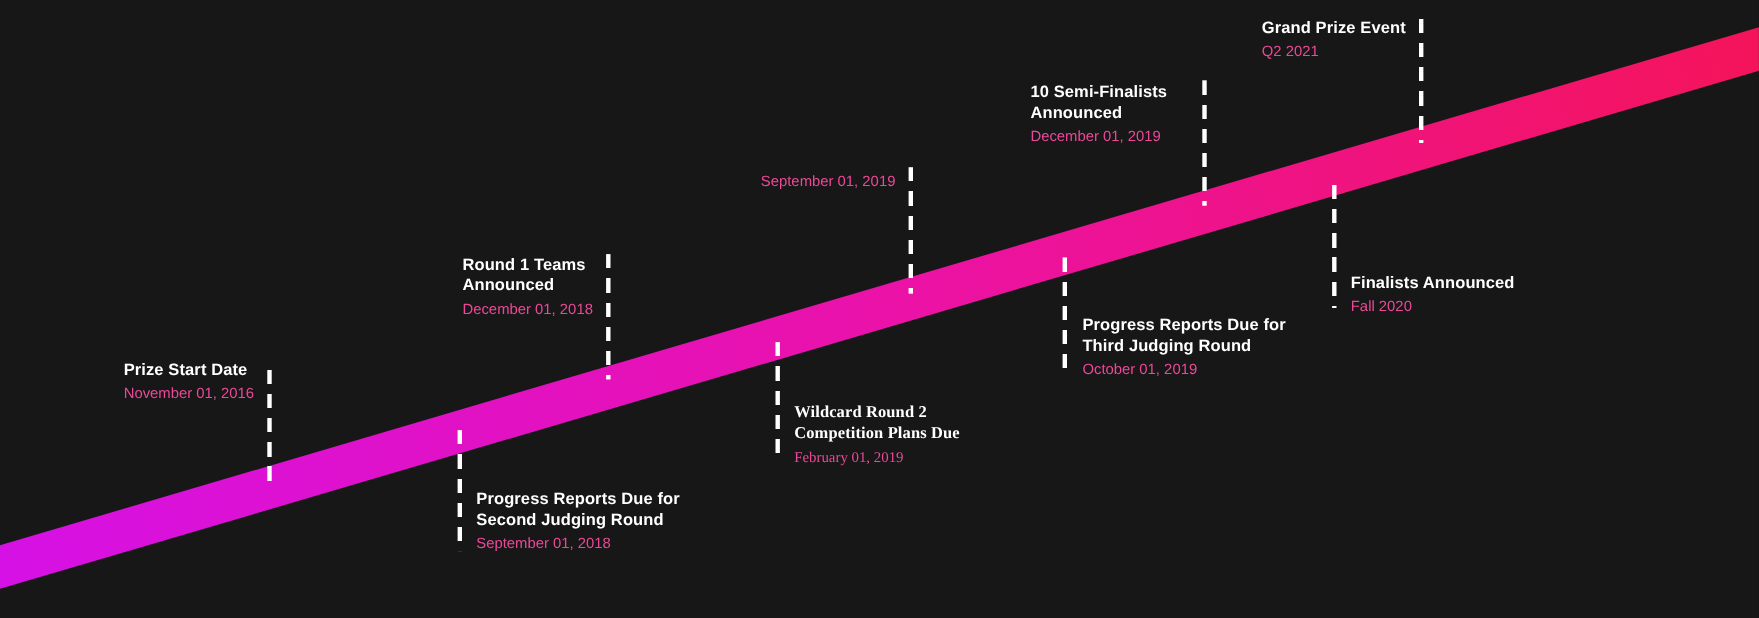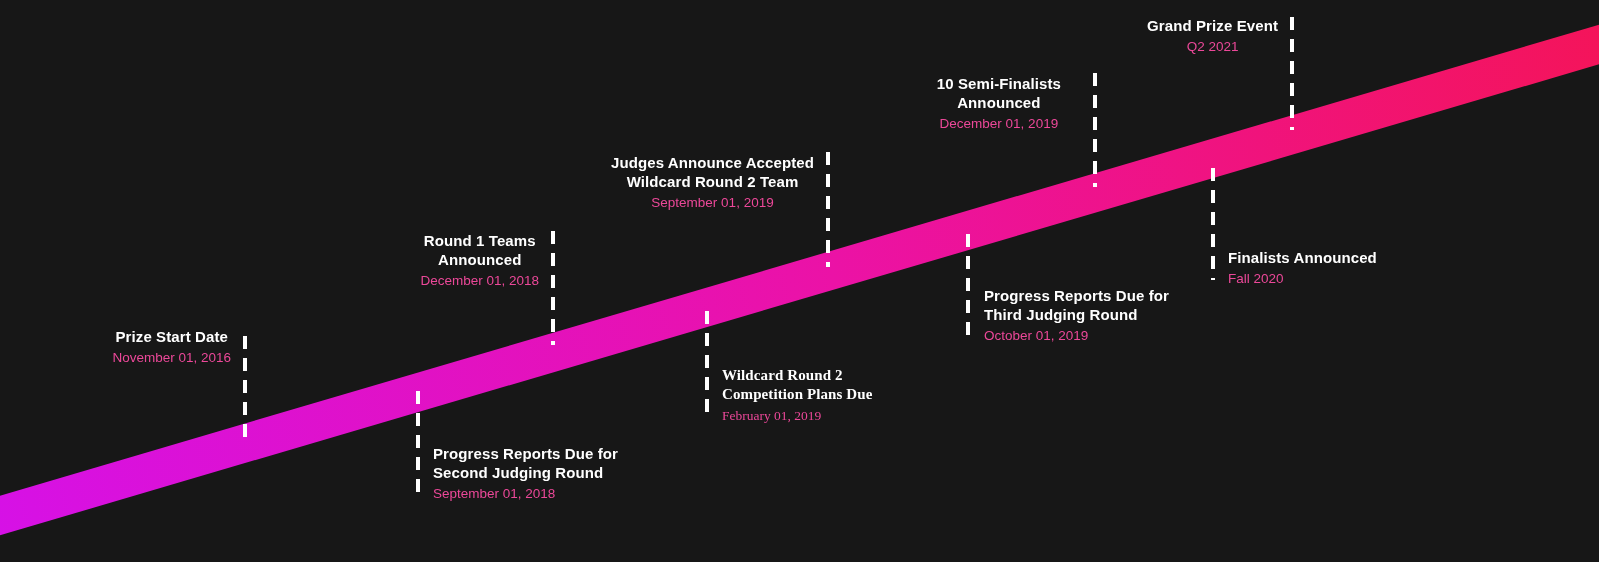--- a/index.html
+++ b/index.html
@@ -27,21 +27,21 @@
     position: absolute;
     width: 4px;
     background-image: repeating-linear-gradient(to bottom, #ffffff 0px, #ffffff 13px, transparent 13px, transparent 22px);
     z-index: 3;
   }
   .m-text {
     position: absolute;
     z-index: 4;
     color: #ffffff;
   }
-  .m-text.align-right { text-align: center; }
+  .m-text.align-right { text-align: left; }
   .m-title {
     font-weight: bold;
     font-size: 15px;
     line-height: 19px;
     letter-spacing: 0.1px;
     white-space: pre-line;
   }
   .m-date {
     font-size: 13.5px;
     line-height: 17px;
@@ -88,22 +88,20 @@
     <div class="m-text" style="left:722px; top:366px;font-family:Liberation Serif, serif;">
       <div class="m-title">Wildcard Round 2
 Competition Plans Due</div>
       <div class="m-date">February 01, 2019</div>
     </div>
   </div>
 
   <div>
     <div class="m-line" style="left:826px; top:152px; height:115px;"></div>
     <div class="m-text align-right" style="right:785px; top:153px;">
-      <div class="m-title">Judges Announce Accepted
-Wildcard Round 2 Team</div>
       <div class="m-date">September 01, 2019</div>
     </div>
   </div>
 
   <div>
     <div class="m-line" style="left:966px; top:234px; height:108px;"></div>
     <div class="m-text" style="left:984px; top:286px;">
       <div class="m-title">Progress Reports Due for
 Third Judging Round</div>
       <div class="m-date">October 01, 2019</div>

